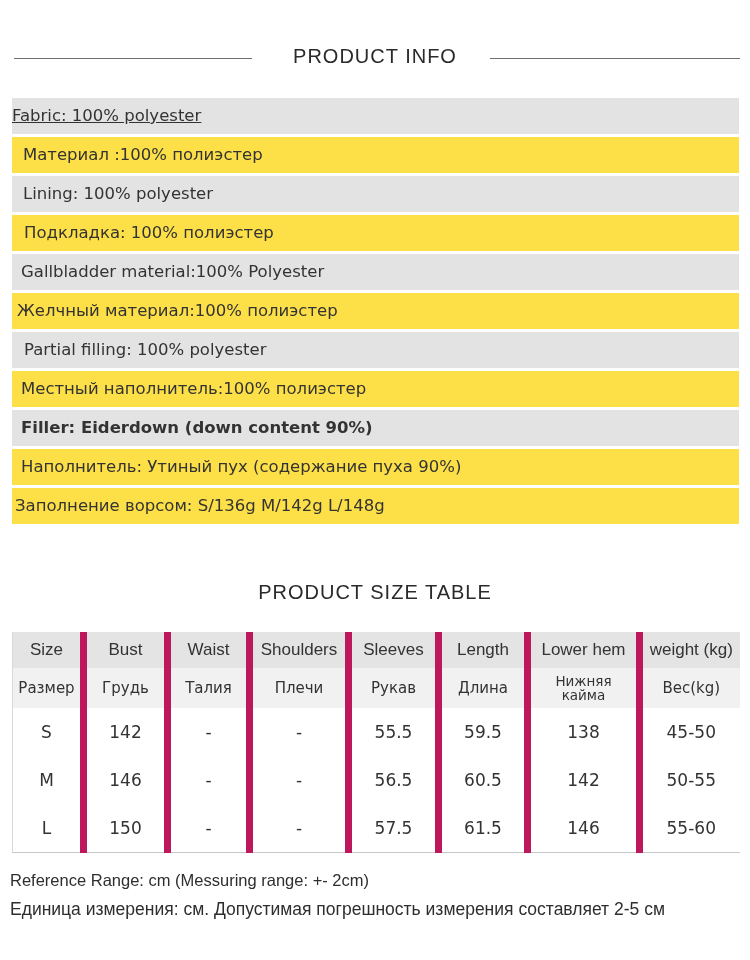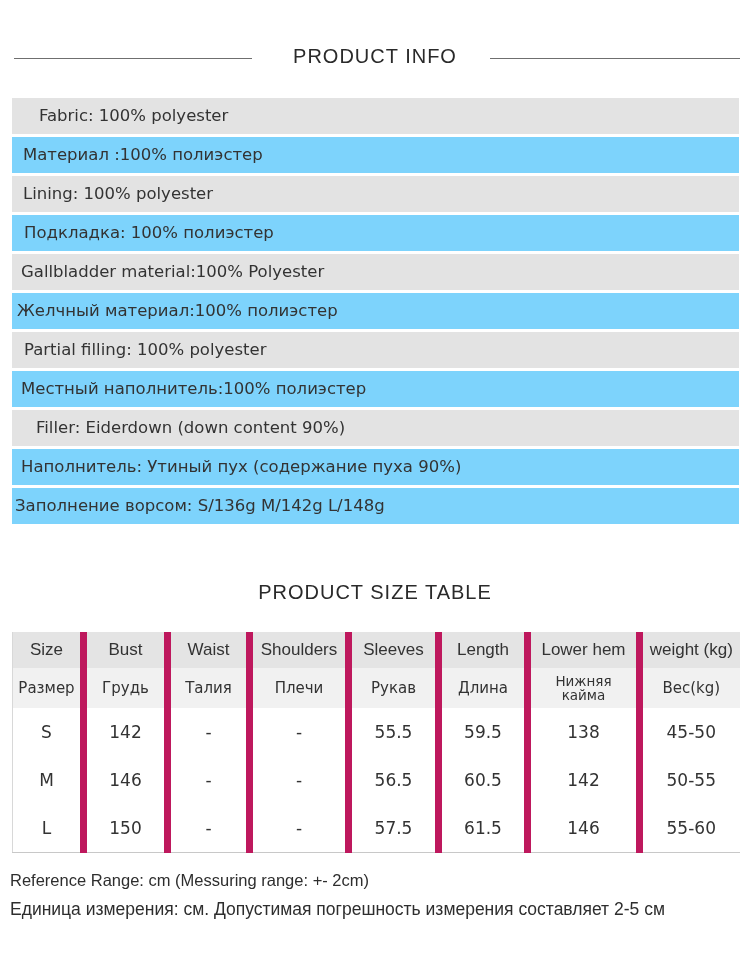--- a/index.html
+++ b/index.html
@@ -4,21 +4,21 @@
 <style>
   html, body { margin: 0; padding: 0; background: #ffffff; }
   body { width: 750px; height: 960px; position: relative; overflow: hidden;
          font-family: "DejaVu Sans", sans-serif; color: #2b2b2b; }
   .section-title { position: absolute; left: 0; width: 750px; text-align: center;
          font-family: "Liberation Sans", sans-serif; font-size: 20px; letter-spacing: 1px; color: #2a2a2a; }
   .hline { position: absolute; height: 1px; background: #6f6f6f; }
   .info-list { position: absolute; left: 12px; top: 98px; width: 727px; }
   .info-row { position: relative; height: 36px; margin-bottom: 3px; overflow: visible; }
   .info-row.dark { background: #e3e3e3; }
-  .info-row.light { background: #7dd3fc; }
+  .info-row.light { background: #fde047; }
   .info-row span { position: absolute; top: 0; line-height: 36px; font-size: 16.5px; color: #333; white-space: nowrap; }
   .size-table { position: absolute; left: 12px; top: 632px; width: 727px; border-collapse: collapse; table-layout: fixed; }
   .size-table td { text-align: center; padding: 0; font-size: 17px; color: #333; white-space: nowrap;
          border-left: 7px solid #be185d; }
   .size-table td:first-child { border-left: 1px solid #d8d8d8; }
   .size-table tr.h1 td { background: #e4e4e4; height: 36px; font-family: "Liberation Sans", sans-serif; font-size: 17px; margin-top: 22px; }
   .size-table tr.h2 td { background: #f1f1f1; height: 40px; font-size: 15px; }
   .size-table tr.h2 td.two-line { font-size: 13.5px; line-height: 14px; text-align: center; }
   .size-table tr.body td { background: #ffffff; height: 48px; font-size: 17px; }
   .size-table tr.body.last td { border-bottom: 1px solid #c8c8c8; }
@@ -26,21 +26,21 @@
 </style>
 </head>
 <body>
 
 <div class="hline" style="left:14px; top:58px; width:238px;"></div>
 <div class="section-title" style="top:45px;">PRODUCT INFO</div>
 <div class="hline" style="left:490px; top:58px; width:250px;"></div>
 
 <div class="info-list" id="info-list">
   <div class="info-row dark">
-      <span style="left: 27px;">Fabric: 100% polyester</span>
+      <span style="left: 0; text-decoration: underline;">Fabric: 100% polyester</span>
     </div>
   <div class="info-row light">
       <span style="left: 11px;">Материал :100% полиэстер</span>
     </div>
   <div class="info-row dark">
       <span style="left: 11px;">Lining: 100% polyester</span>
     </div>
   <div class="info-row light">
       <span style="left: 12px;">Подкладка: 100% полиэстер</span>
     </div>
@@ -50,21 +50,21 @@
   <div class="info-row light">
       <span style="left: 5px;">Желчный материал:100% полиэстер</span>
     </div>
   <div class="info-row dark">
       <span style="left: 12px;">Partial filling: 100% polyester</span>
     </div>
   <div class="info-row light">
       <span style="left: 9px;">Местный наполнитель:100% полиэстер</span>
     </div>
   <div class="info-row dark">
-      <span style="left: 24px;">Filler: Eiderdown (down content 90%)</span>
+      <span style="left: 9px; font-weight: bold;">Filler: Eiderdown (down content 90%)</span>
     </div>
   <div class="info-row light">
       <span style="left: 9px;">Наполнитель:   Утиный пух (содержание пуха 90%)</span>
     </div>
   <div class="info-row light">
       <span style="left: 3px;">Заполнение ворсом:  S/136g M/142g L/148g</span>
     </div>
 </div>
 
 <div class="section-title" style="top:581px;">PRODUCT SIZE TABLE</div>

